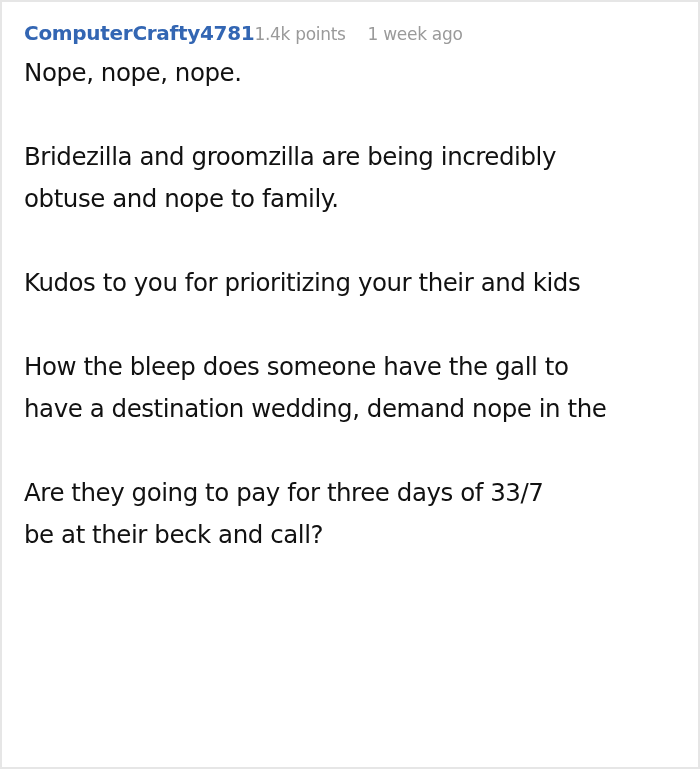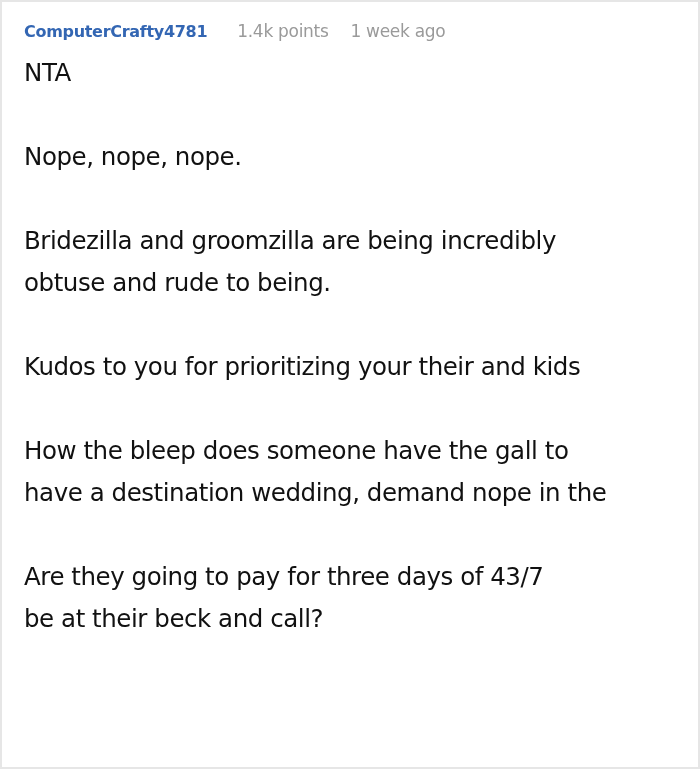--- a/index.html
+++ b/index.html
@@ -27,31 +27,31 @@
       left: 22px;
       height: 24px;
       display: flex;
       align-items: baseline;
       font-family: "DejaVu Sans", sans-serif;
       white-space: nowrap;
     }
     .username {
       color: #3366b3;
       font-weight: bold;
-      font-size: 16px;
+      font-size: 20px;
       letter-spacing: -0.3px;
       text-decoration: none;
       cursor: pointer;
     }
     .meta {
       color: #9a9a9a;
       font-size: 17px;
       letter-spacing: -0.3px;
     }
-    .points { margin-left: 30px; }
+    .points { }
     .time { margin-left: 22px; text-align: center; }
 
     .comment-body {
       position: absolute;
       top: 50px;
       left: 22px;
       right: 10px;
       font-family: "DejaVu Sans", sans-serif;
       font-size: 24.5px;
       line-height: 42px;
@@ -71,34 +71,31 @@
 
 <div class="comment-card">
   <div class="comment-header">
     <a class="username">ComputerCrafty4781</a>
     <span class="meta points">1.4k points</span>
     <span class="meta time">1 week ago</span>
   </div>
 
   <div class="comment-body">
     <p class="paragraph">
-      <span class="line">NTA</span>
-    </p>
-    <p class="paragraph">
       <span class="line">Nope, nope, nope.</span>
     </p>
     <p class="paragraph">
       <span class="line">Bridezilla and groomzilla are being incredibly</span>
-      <span class="line">obtuse and rude to being.</span>
+      <span class="line">obtuse and nope to family.</span>
     </p>
     <p class="paragraph">
       <span class="line">Kudos to you for prioritizing your their and kids</span>
     </p>
     <p class="paragraph">
       <span class="line">How the bleep does someone have the gall to</span>
       <span class="line">have a destination wedding, demand nope in the</span>
     </p>
     <p class="paragraph">
-      <span class="line">Are they going to pay for three days of 43/7</span>
+      <span class="line">Are they going to pay for three days of 33/7</span>
       <span class="line">be at their beck and call?</span>
     </p>
   </div>
 </div>
 
 </body></html>

